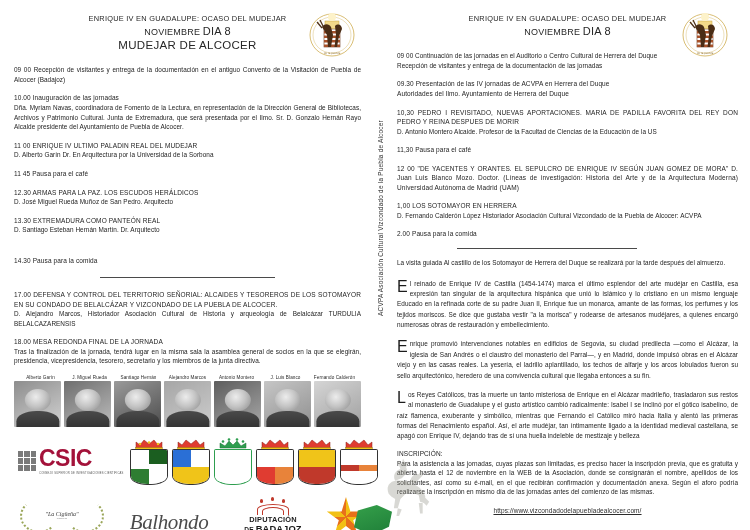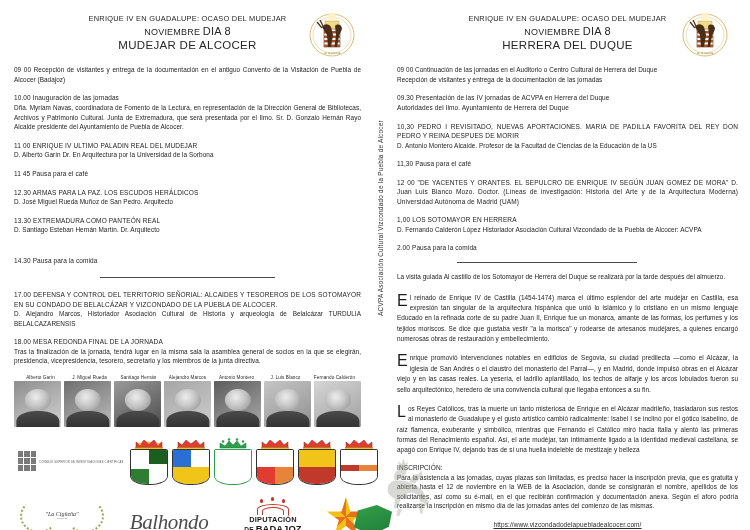--- a/index.html
+++ b/index.html
@@ -332,20 +332,21 @@
               <i></i>
               <i></i>
               <i></i>
               <i></i>
               <i></i>
               <i></i>
               <i></i>
               <i></i>
           </div>
           <div class="csic-txt">
+            <div class="csic-word">CSIC</div>
             <div class="csic-sub">CONSEJO SUPERIOR DE INVESTIGACIONES CIENTÍFICAS</div>
           </div>
         </div>
 
         <div class="shield">
           <svg class="crown" viewBox="0 0 60 26">
             <path d="M4 22 L4 10 L12 16 L20 6 L30 14 L40 6 L48 16 L56 10 L56 22 Z" fill="#e03c31" stroke="#8a1f16" stroke-width="1"></path>
             <rect x="3" y="21" width="54" height="4" fill="#f0c419" stroke="#8a6a12" stroke-width=".7"></rect>
             <circle cx="12" cy="14" r="2.4" fill="#f0c419"></circle>
               <circle cx="30" cy="11" r="2.4" fill="#f0c419"></circle>
@@ -453,21 +454,20 @@
     </div>
   </div>
 
   <div class="col col-right">
 
     <div class="vtext">ACVPA  Asociación Cultural Vizcondado de la Puebla de Alcocer</div>
 
     <div class="hdr">
       <div class="l1">ENRIQUE IV EN GUADALUPE: OCASO DEL MUDEJAR</div>
       <div class="l2"><span>NOVIEMBRE </span><span class="big">DIA 8</span></div>
-      <div class="l3">HERRERA DEL DUQUE</div>
 
       <svg class="crest" viewBox="0 0 100 104">
         <ellipse cx="50" cy="58" rx="44" ry="42" fill="none" stroke="#c8a23a" stroke-width="1.4"></ellipse>
         <ellipse cx="50" cy="58" rx="38" ry="36" fill="none" stroke="#c8a23a" stroke-width=".7"></ellipse>
         <rect x="34" y="46" width="32" height="36" fill="#fff" stroke="#6b3a1e" stroke-width="1.2"></rect>
         <rect x="34" y="50" width="32" height="5" fill="#a8522a"></rect>
         <rect x="34" y="59" width="32" height="5" fill="#a8522a"></rect>
         <rect x="34" y="68" width="32" height="5" fill="#a8522a"></rect>
         <rect x="34" y="77" width="32" height="5" fill="#a8522a"></rect>
         <rect x="36" y="30" width="28" height="15" fill="#f3d98a" stroke="#c8a23a" stroke-width="1"></rect>

